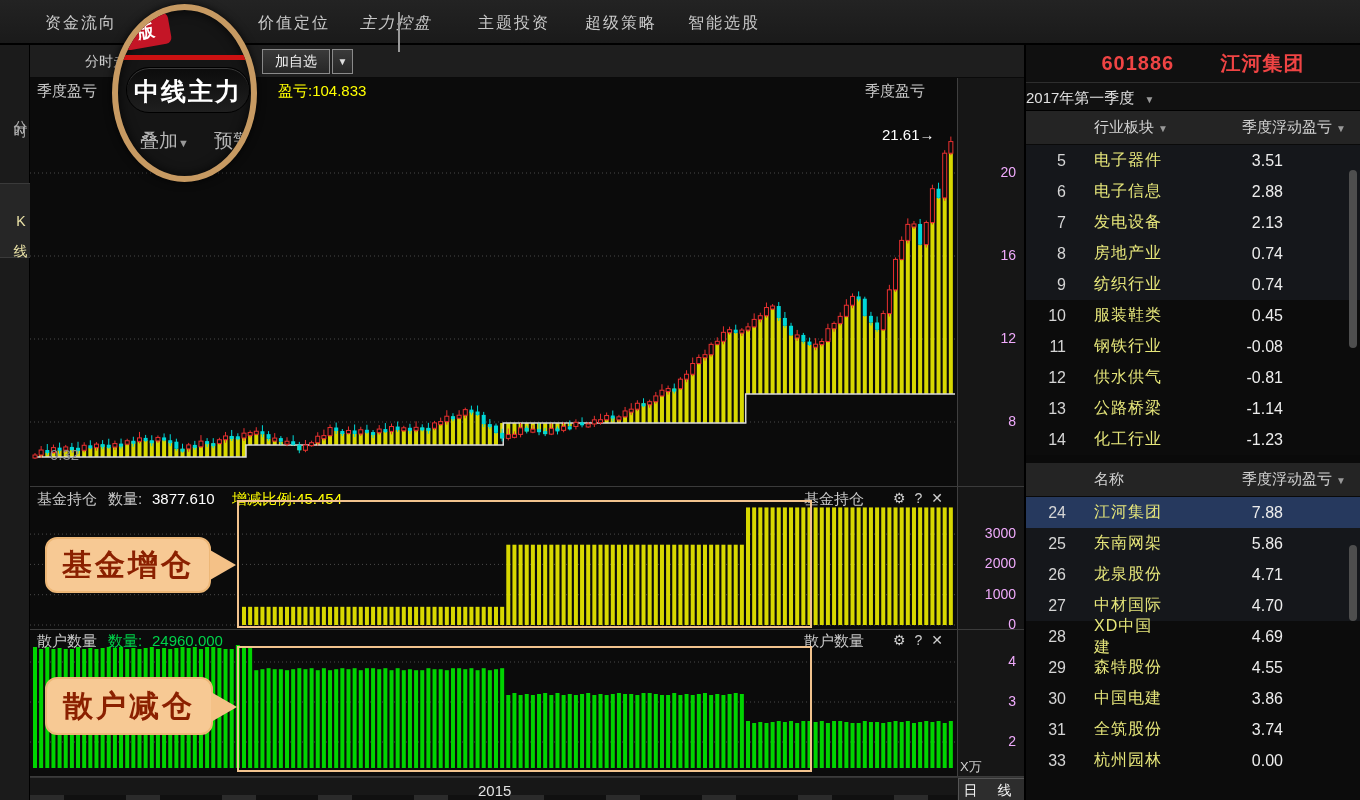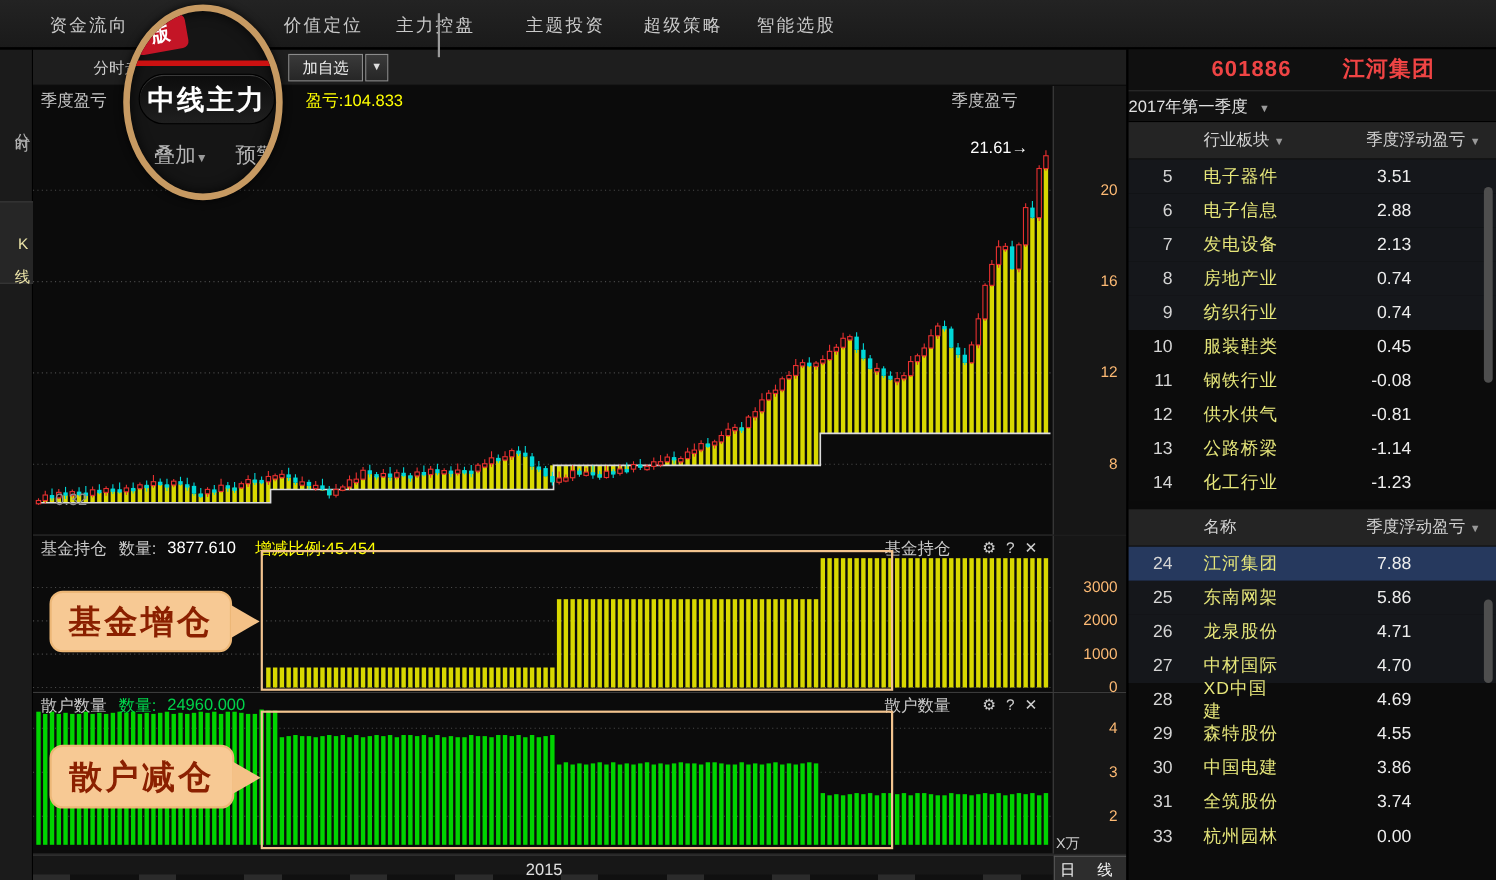--- a/index.html
+++ b/index.html
@@ -32,21 +32,21 @@
   .view-select .arr { color:#8f8f8f; font-size:10px; }
   .btn-like { position:absolute; top:4px; height:25px; background:linear-gradient(#3a3a3a,#262626);
     border:1px solid #8a8a8a; color:#f0f0f0; font-size:14px; text-align:center; line-height:23px; }
   .btn-add { left:232px; width:68px; }
   .btn-add-arrow { left:302px; width:21px; font-size:10px; color:#ddd; }
 
   
   .panel { position:absolute; left:30px; width:994px; background:#0b0b0b; }
   .panel .gutter { position:absolute; left:927px; top:0; width:67px; height:100%;
     background:#161616; border-left:1px solid #3f3f3f; }
-  .ytick { position:absolute; right:8px; color:#fdba74; font-size:14px; }
+  .ytick { position:absolute; right:8px; color:#f0abfc; font-size:14px; }
   #main-panel   { top:78px;  height:409px; border-bottom:1px solid #3b3b3b; }
   #fund-panel   { top:487px; height:143px; border-bottom:1px solid #3b3b3b; }
   #retail-panel { top:630px; height:147px; border-bottom:1px solid #3b3b3b; }
   .plot-svg { position:absolute; left:0; top:0; }
 
   .chart-label { position:absolute; font-size:15px; color:#c8c8c8; white-space:nowrap; z-index:8; }
   .yellow-txt { color:#ffff00; }
   .white-txt  { color:#ffffff; }
   .green-txt  { color:#00d34a; }
   .gray-txt   { color:#8f8f8f; }
@@ -112,21 +112,21 @@
 </style>
 </head>
 <body>
 
 <div id="stage">
 
   <div class="menubar" id="menubar">
     <div class="menu-divider"></div>
   <div class="menu-item" style="left: 45px;">资金流向</div>
       <div class="menu-item" style="left: 258px;">价值定位</div>
-      <div class="menu-item" style="left: 360px;">主力控盘</div>
+      <div class="menu-item" style="left: 360px; font-style: italic;">主力控盘</div>
       <div class="menu-item" style="left: 478px;">主题投资</div>
       <div class="menu-item" style="left: 585px;">超级策略</div>
       <div class="menu-item" style="left: 688px;">智能选股</div>
     </div>
 
   <div class="sidebar">
     <div class="side-tab fenshi">分时</div>
     <div class="side-tab kline">K线</div>
   </div>
 

